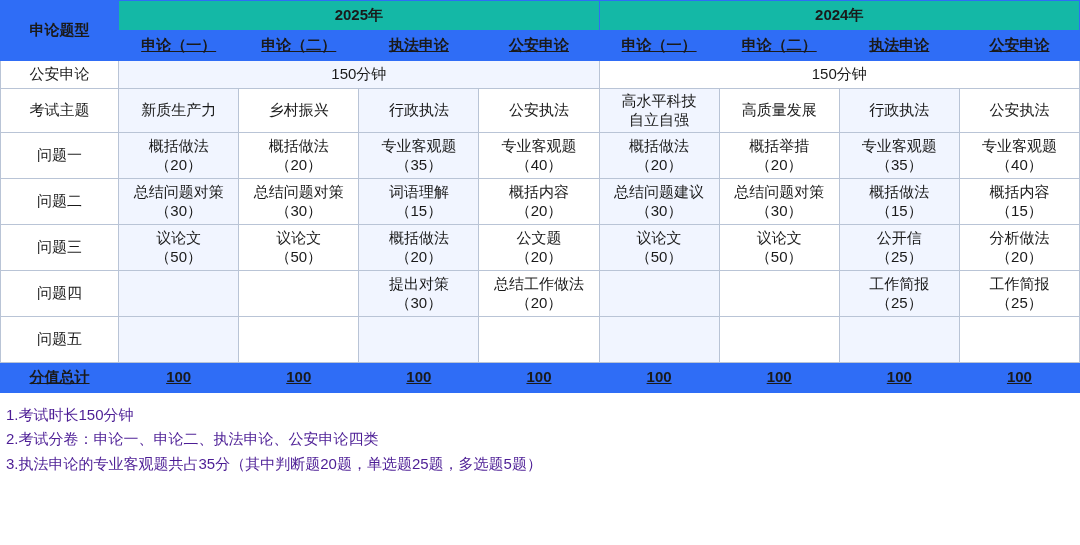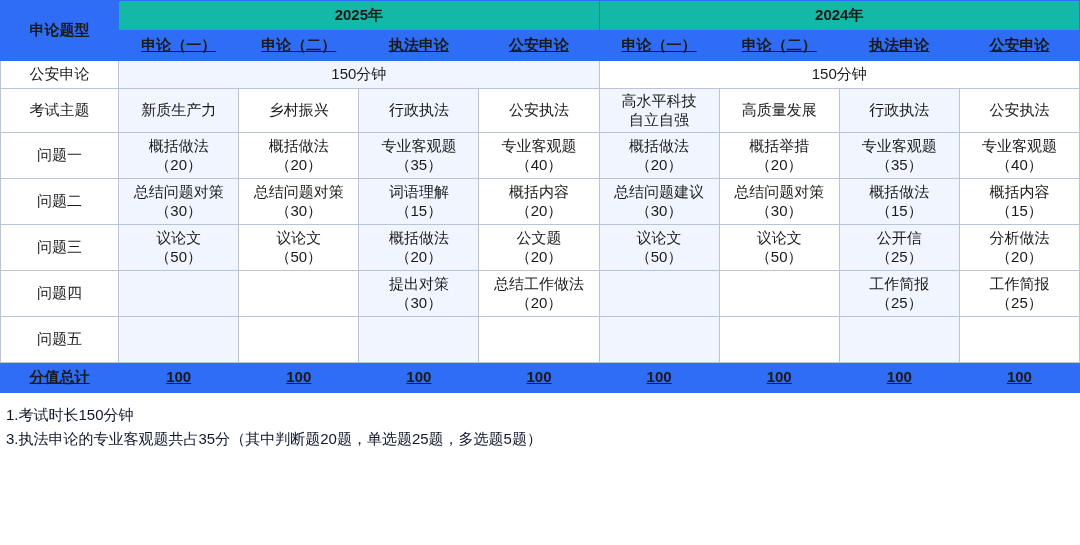--- a/index.html
+++ b/index.html
@@ -73,21 +73,21 @@
     border-color: #2f6df6 !important;
     height: 30px;
     text-decoration: underline;
   }
   .r-time td { height: 28px; }
   .r-topic td { height: 44px; }
   .r-q td { height: 46px; }
   .notes {
     padding: 10px 21px 0 6px;
     font-size: 15px;
-    color: #0f172a;
+    color: #4c1d95;
     line-height: 1.62;
   }
   .notes div { white-space: nowrap; }
 </style>
 </head>
 <body>
 
 <div class="page">
 
   <table class="exam">
@@ -208,16 +208,17 @@
         <td>100</td>
         <td>100</td>
         <td>100</td>
         <td>100</td>
       </tr>
     </tbody>
   </table>
 
   <div class="notes">
     <div>1.考试时长150分钟</div>
+    <div>2.考试分卷：申论一、申论二、执法申论、公安申论四类</div>
     <div>3.执法申论的专业客观题共占35分（其中判断题20题，单选题25题，多选题5题）</div>
   </div>
 
 </div>
 
 </body></html>

